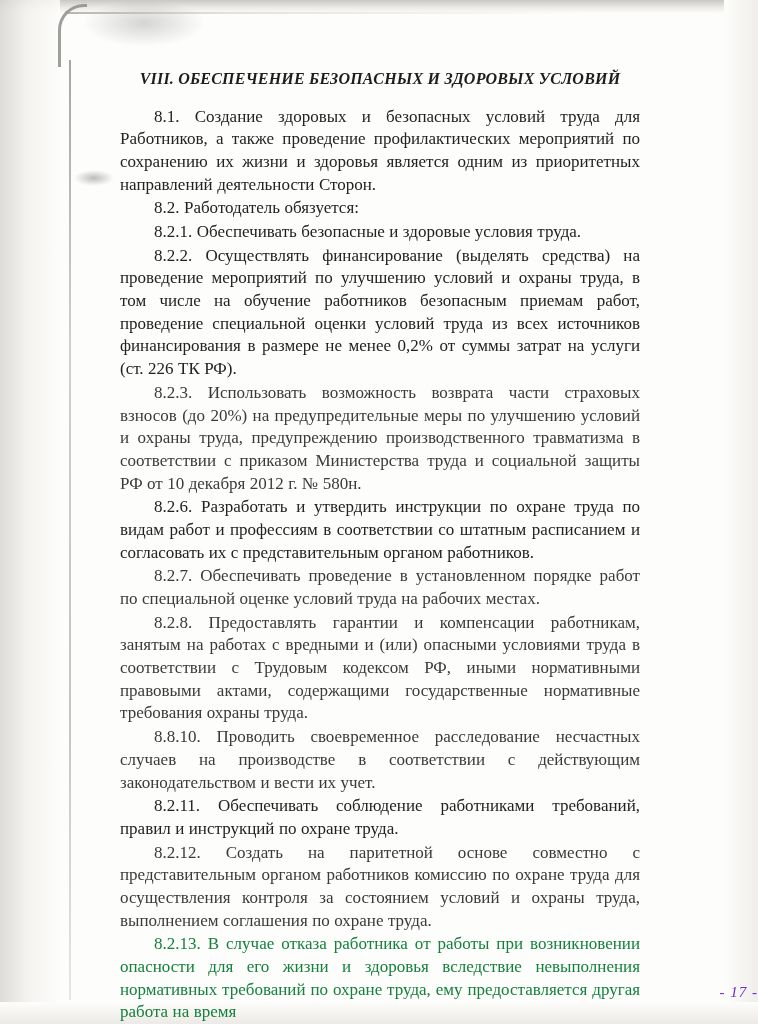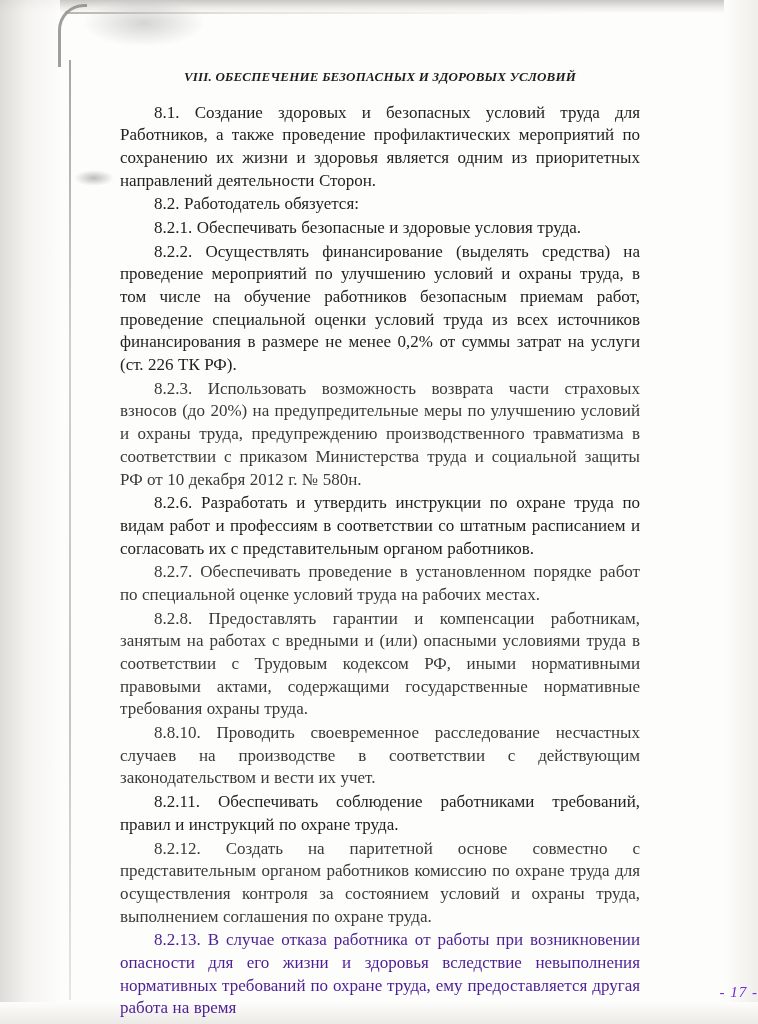--- a/index.html
+++ b/index.html
@@ -82,21 +82,21 @@
 
   #content {
     position: absolute;
     top: 68px;
     left: 120px;
     width: 520px;
   }
   .doc-title {
     font-weight: bold;
     font-style: italic;
-    font-size: 13px;
+    font-size: 16px;
     line-height: 1.35;
     text-align: center;
     letter-spacing: .2px;
     color: #1d1d1d;
     margin: 0 0 16px 0;
   }
   .doc-title .line2 {
     display: block;
   }
   p.para {
@@ -106,21 +106,21 @@
     text-align: justify;
     text-indent: 34px;
     color: #222222;
     word-spacing: .2px;
   }
   p.para.faint {
     color: #3a3a3a;
     font-family: Liberation Serif, serif;
   }
   p.para.faintest {
-    color: #4c1d95;
+    color: #15803d;
   }
   .page-number {
     position: absolute;
     top: 984px;
     left: 0;
     width: 758px;
     text-align: right;
     font-family: "Liberation Serif", serif;
     font-style: italic;
     font-size: 15px;

